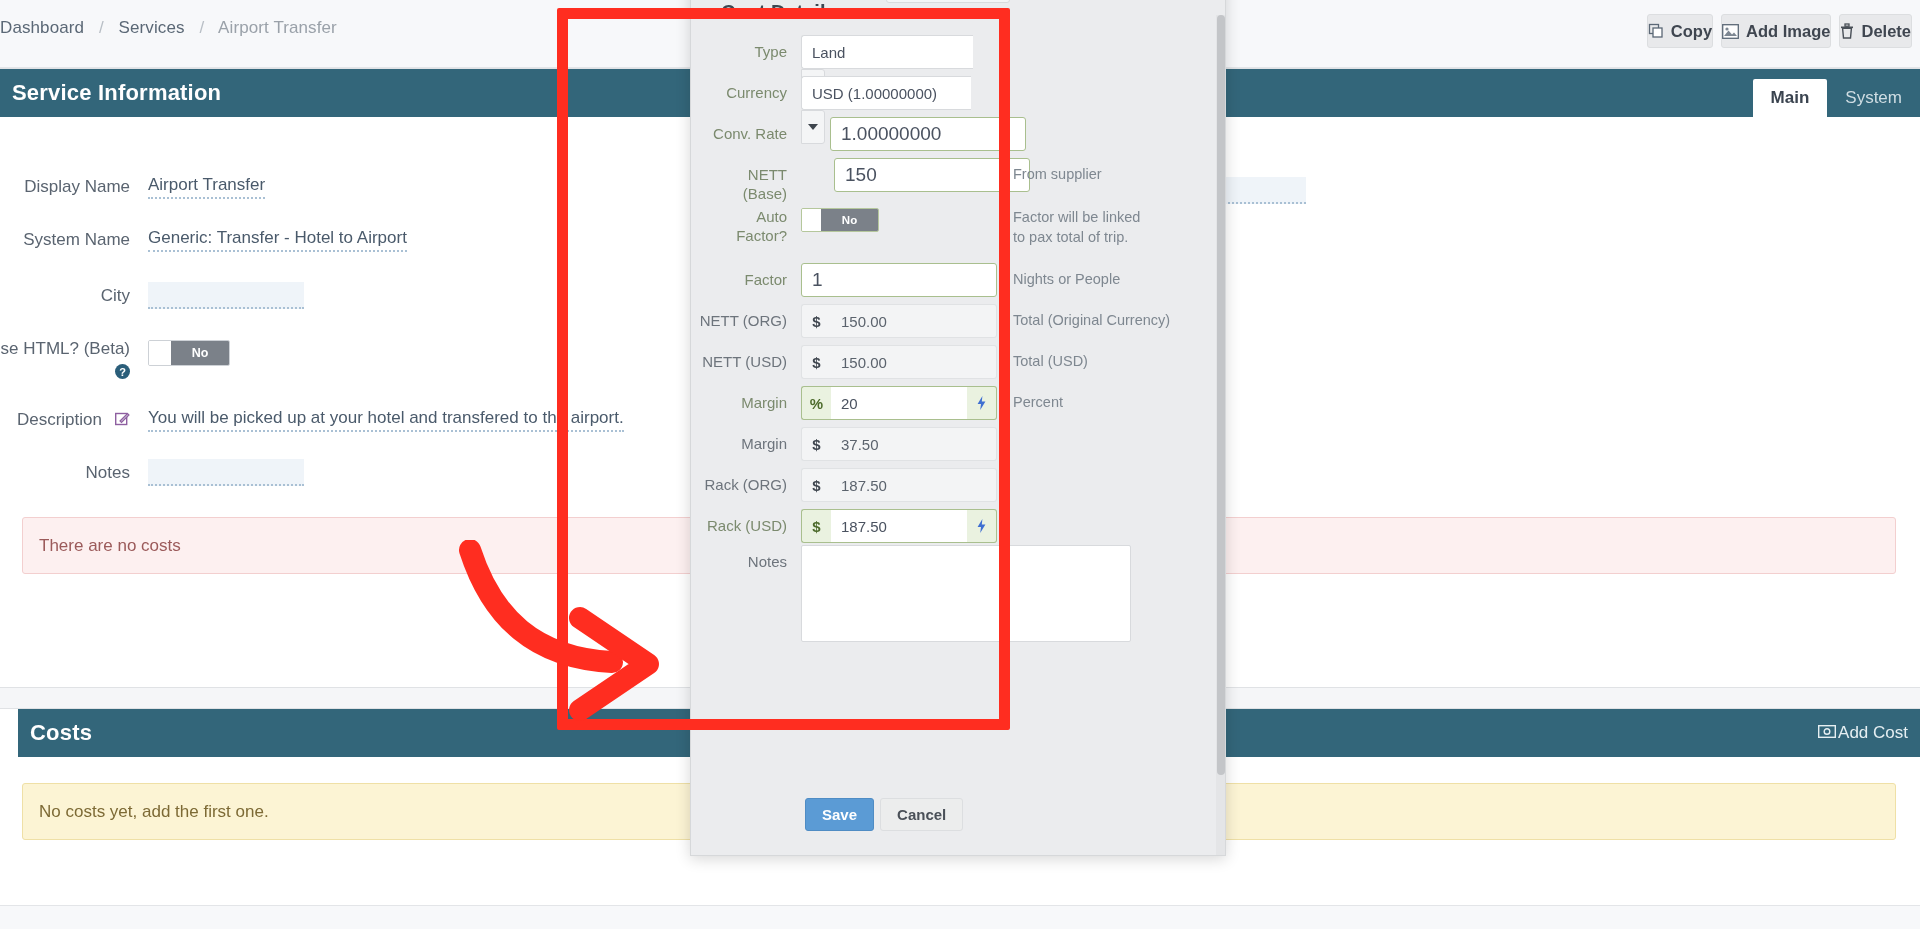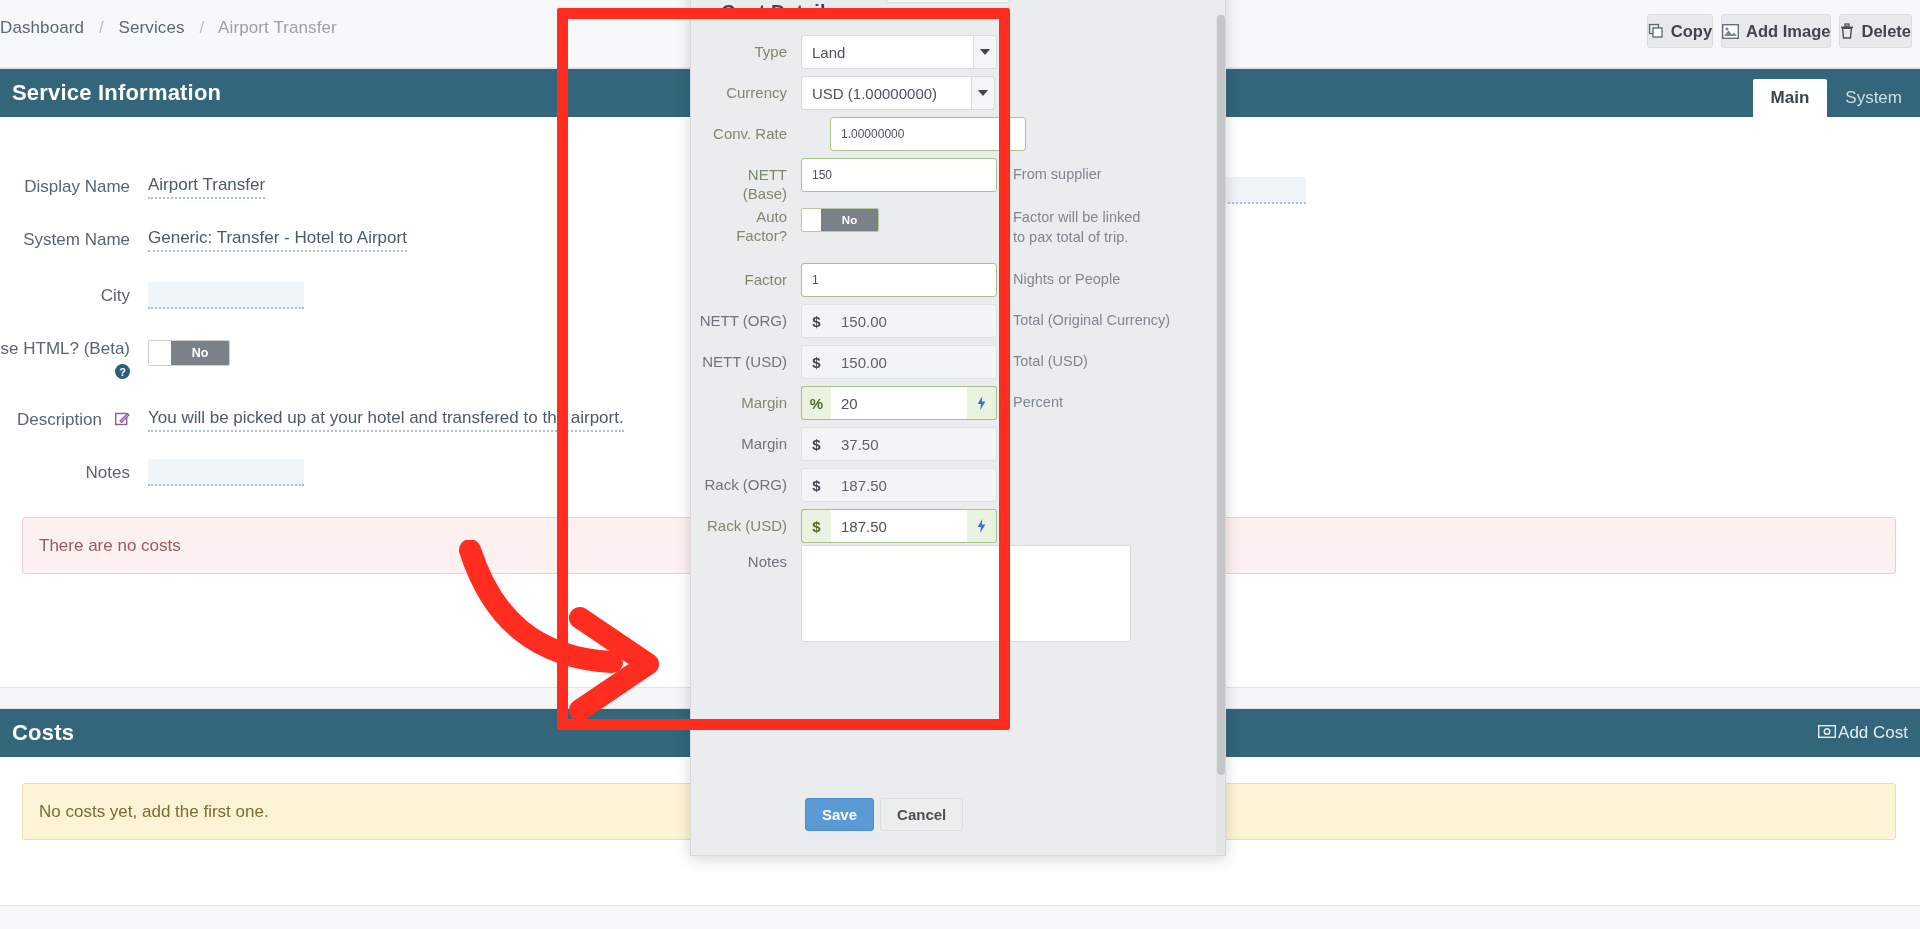--- a/index.html
+++ b/index.html
@@ -116,25 +116,25 @@
     width: 96px; text-align: right; font-size: 15px; color: #7b8a6e;
     line-height: 1.25; padding-top: 8px;
   }
   .mlabel.gray { color: #6d747c; }
   .mhint {
     position: absolute; font-size: 14.5px; color: #7e8790; line-height: 1.35;
   }
 
   .inp {
     height: 34px; background: #fff; border: 1px solid #a9bf8e; border-radius: 3px;
-    font-size: 12px; color: #4a5260; display: flex; align-items: center;
+    font-size: 19px; color: #4a5260; display: flex; align-items: center;
     padding: 0 10px;
   }
 
-  .select-wrap { display: flex; }
+  .select-wrap { display: flex; flex-direction: column; }
   .select-box {
     width: 172px; height: 34px; background: #fff; border: 1px solid #d8dadd;
     border-right: none; border-radius: 3px 0 0 3px; font-size: 15px; color: #4a5260;
     display: flex; align-items: center; padding: 0 10px;
   }
   .select-arrow {
     width: 24px; height: 34px; background: #f4f5f6; border: 1px solid #d8dadd;
     border-radius: 0 3px 3px 0; display: flex; align-items: center; justify-content: center;
   }
   .caret { width: 0; height: 0; border-left: 5px solid transparent;
@@ -316,21 +316,21 @@
         <div class="fempty" style="width:158px;"></div>
       </div>
 
       <div class="alert alert-danger" style="left:22px; top:400px; width:1874px; height:57px;">
         <span>There are no costs</span>
       </div>
     </div>
   </div>
 
   <div class="panel" style="left:-1px; top:708px; width:1922px; height:198px;">
-    <div class="panel-head" style="height:48px;">
+    <div class="panel-head" style="height:48px;margin-left:18px;">
       <div class="title">Costs</div>
       <div class="addcost">
         <span>
           <svg width="18" height="13" viewBox="0 0 18 13">
             <rect x="0.7" y="0.7" width="16.6" height="11.6" fill="none" stroke="#e6eff2" stroke-width="1.4"></rect>
             <circle cx="9" cy="6.5" r="2.8" fill="none" stroke="#e6eff2" stroke-width="1.4"></circle>
           </svg>
         </span>
         <span>Add Cost</span>
       </div>
@@ -369,21 +369,21 @@
             <span class="caret"></span>
           </div>
         </div>
       </div>
 
       <div class="mrow" style="left:0px; top:142px;gap:29px;">
         <div class="mlabel">Conv. Rate</div>
         <div class="inp" style="margin-left:14px; width:196px;">1.00000000</div>
       </div>
 
-      <div class="mrow" style="left:0px; top:183px;">
+      <div class="mrow" style="left:0px; top:183px;gap:33px;">
         <div class="mlabel">
           <span>NETT</span><br>
           <span>(Base)</span>
         </div>
         <div class="inp" style="margin-left:14px; width:196px;">150</div>
       </div>
       <div class="mhint" style="left:322px; top:190px; width:150px;">From supplier</div>
 
       <div class="mrow" style="left:0px; top:229px;">
         <div class="mlabel" style="padding-top:4px;">

